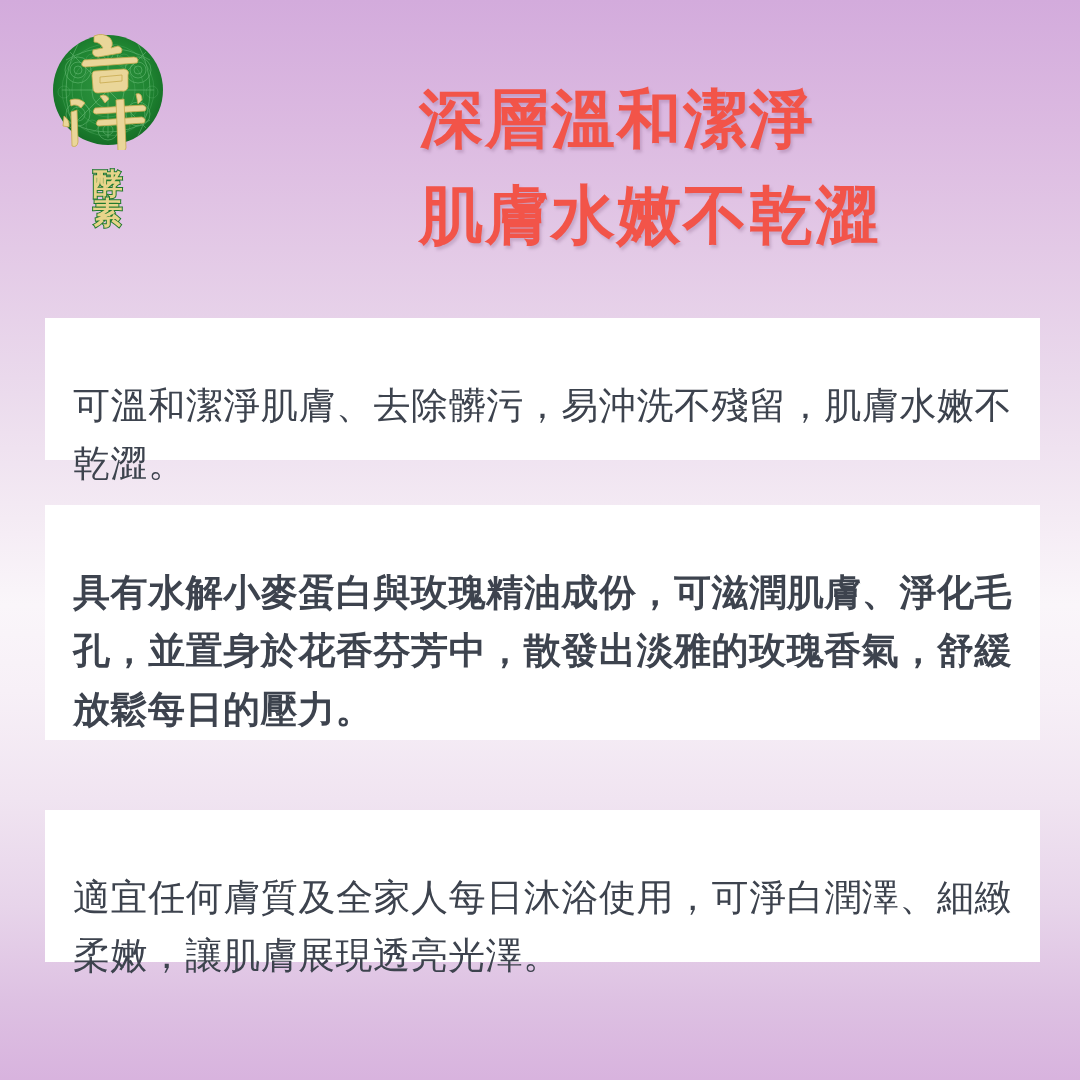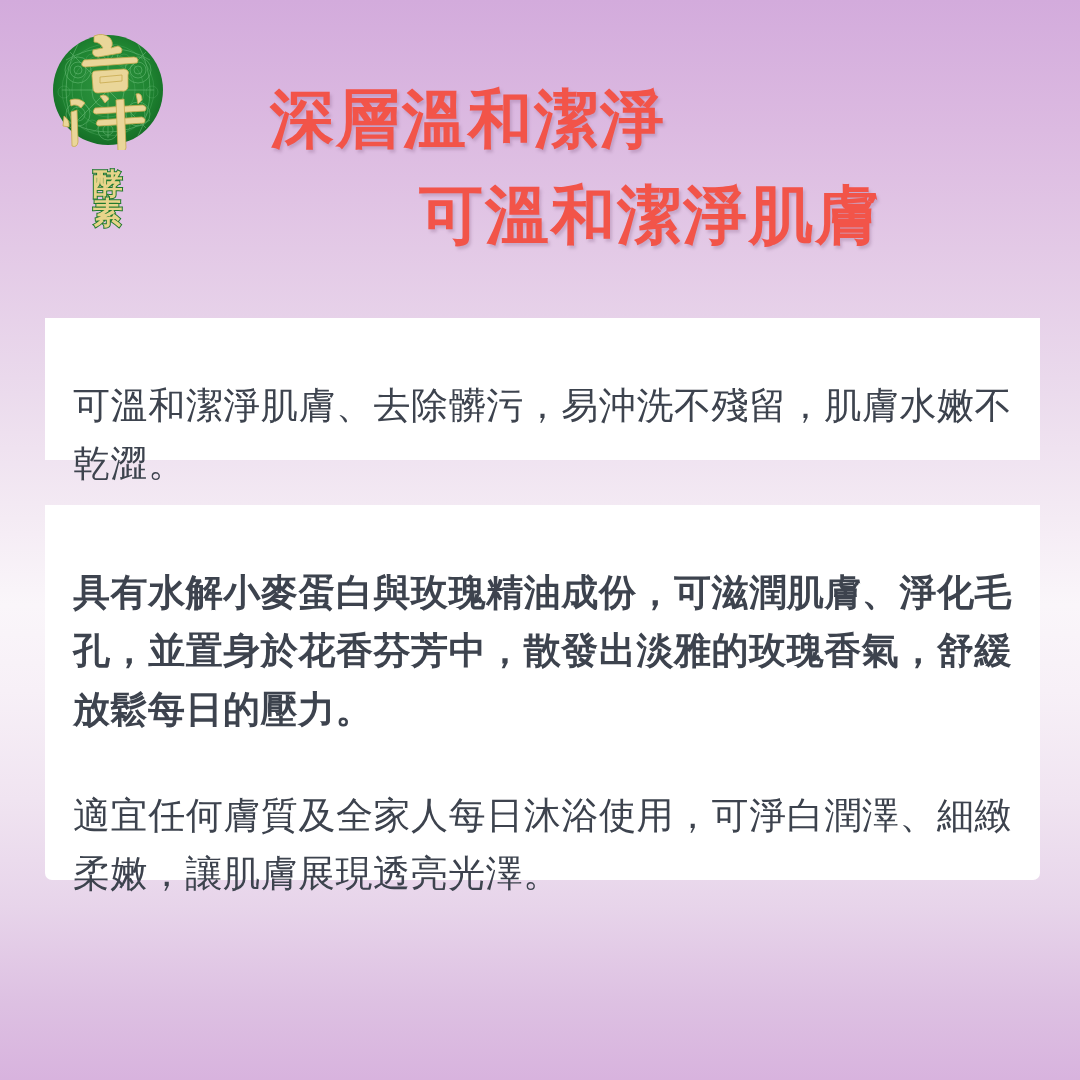--- a/index.html
+++ b/index.html
@@ -73,35 +73,35 @@
     top: 28px;
     width: 720px;
     color: #f25449;
     font-family: "DejaVu Sans", "Liberation Sans", sans-serif;
     font-weight: bold;
     font-size: 64px;
     line-height: 1.5;
     letter-spacing: 2px;
     text-shadow: 2px 3px 3px rgba(130, 90, 130, 0.28);
   }
-  #title .tline-1 { display: block; text-align: left; padding-right: 26px;}
+  #title .tline-1 { display: block; text-align: center; padding-right: 26px;}
   #title .tline-2 { display: block; text-align: center; padding-left: 40px;}
 
   
   .panel {
     position: absolute;
     left: 45px;
     width: 995px;
     background: #ffffff;
     box-sizing: border-box;
     padding: 22px 28px 18px 28px;
   }
   #panel-1 { top: 318px;  height: 142px; }
   #panel-2 { top: 505px;  height: 235px; font-weight: bold; }
-  #panel-3 { top: 728px;  height: 152px; border-radius: 7px; }
+  #panel-3 { top: 810px;  height: 152px; }
 
   .panel-text {
     font-family: "DejaVu Sans", "Liberation Sans", sans-serif;
     font-size: 37px;
     line-height: 1.58;
     color: #3d434e;
     letter-spacing: 0.5px;
     text-align: justify;
     text-justify: inter-character;
     white-space: pre-wrap;
@@ -181,21 +181,21 @@
     </svg>
 
     <div id="logo-sub">
       <span>酵</span>
       <span>素</span>
     </div>
   </div>
 
   <h1 id="title">
     <span class="tline-1">深層溫和潔淨</span>
-    <span class="tline-2">可溫和潔淨肌膚</span>
+    <span class="tline-2">肌膚水嫩不乾澀</span>
   </h1>
 
   <div class="panel" id="panel-1">
     <p class="panel-text">可溫和潔淨肌膚、去除髒污，易沖洗不殘留，肌膚水嫩不乾澀。</p>
   </div>
 
   <div class="panel" id="panel-2">
     <p class="panel-text">具有水解小麥蛋白與玫瑰精油成份，可滋潤肌膚、淨化毛孔，並置身於花香芬芳中，散發出淡雅的玫瑰香氣，舒緩放鬆每日的壓力。</p>
   </div>
 

